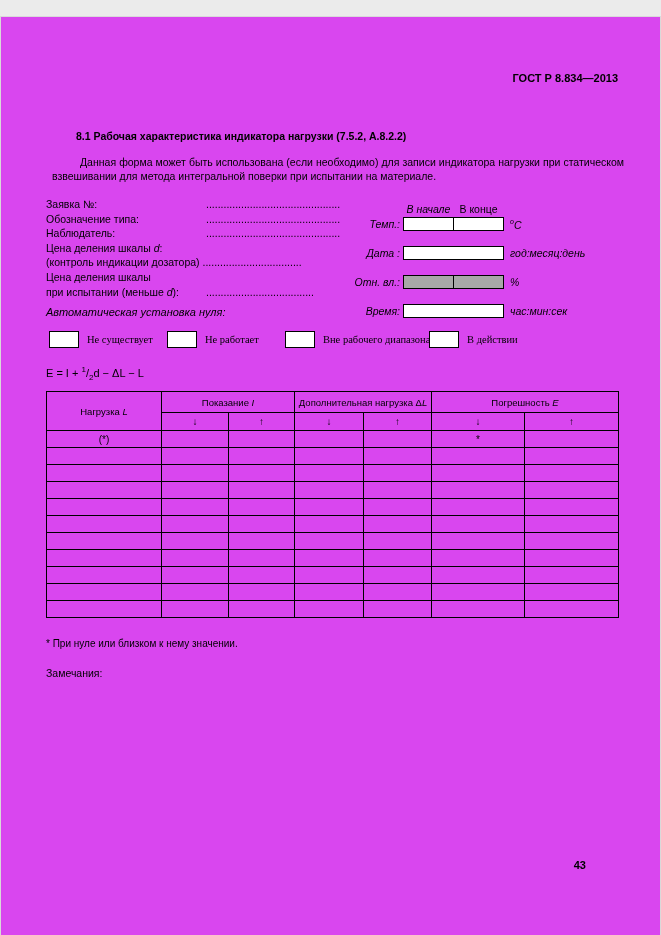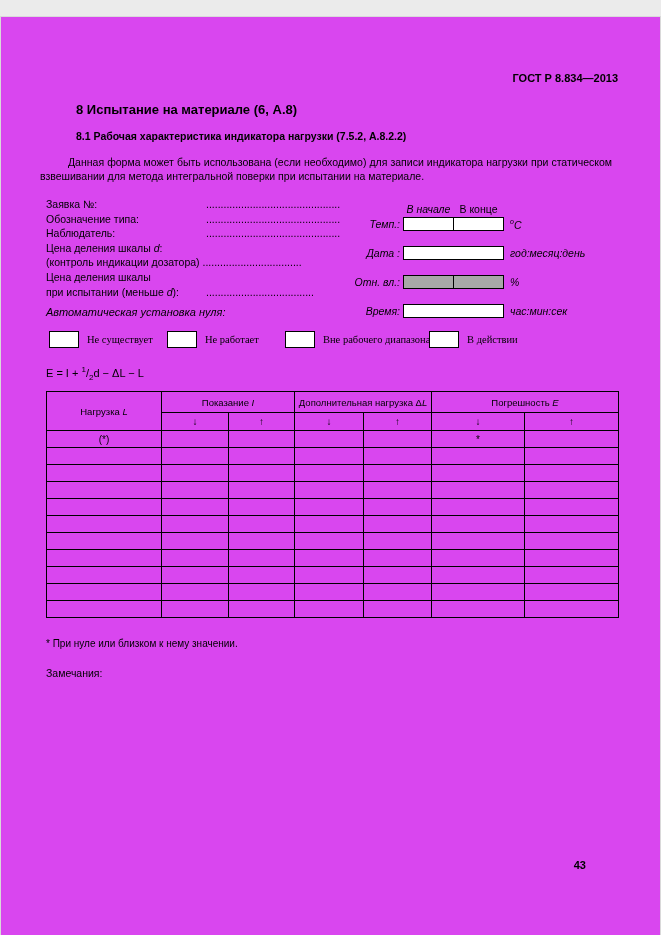--- a/index.html
+++ b/index.html
@@ -3,21 +3,21 @@
 <meta charset="utf-8">
 <style>
   *{margin:0;padding:0;box-sizing:border-box;}
   html,body{background:#ebebeb;}
   body{font-family:"Liberation Sans",sans-serif;}
   .page{position:relative;width:661px;height:935px;background:#d946ef;color:#000;margin:16px auto;overflow:hidden;border:1px solid #d9d9d9;}
   .abs{position:absolute;}
   .doc-number{top:55px;left:45px;width:572px;text-align:right;font-size:11px;font-weight:bold;}
   .section-title{top:85px;left:75px;font-size:13px;font-weight:bold;}
   .subsection-title{top:113px;left:75px;font-size:10.5px;font-weight:bold;}
-  .intro{top:139px;left:39px;width:572px;font-size:10.5px;line-height:1.3;text-align:justify;text-indent:28px;}
+  .intro{top:139px;left:51px;width:572px;font-size:10.5px;line-height:1.3;text-align:justify;text-indent:28px;}
   .form-block{top:181px;left:45px;width:320px;font-size:10.5px;}
   .form-row{position:relative;height:14.6px;white-space:nowrap;}
   .dots-abs{position:absolute;left:160px;top:0;}
   .var{font-style:italic;}
   .env{top:186px;left:345px;width:235px;font-size:10.5px;}
   .env-heads{position:relative;height:14px;}
   .env-heads .h1{position:absolute;left:57px;width:51px;text-align:center;font-style:italic;}
   .env-heads .h2{position:absolute;left:107px;width:51px;text-align:center;}
   .env-row{position:relative;height:30px;font-style:italic;}
   .env-row + .env-row{margin-top:-1px;}
@@ -43,21 +43,20 @@
   .remarks{top:650px;left:45px;font-size:10.5px;}
   .page-num{top:842px;left:45px;width:540px;text-align:right;font-size:11px;font-weight:bold;}
 </style>
 </head>
 <body>
 
 <div class="page">
 
   <div class="abs doc-number">ГОСТ Р 8.834—2013</div>
 
-  <div class="abs section-title">8  Испытание на материале (6, А.8)</div>
   <div class="abs subsection-title">8.1  Рабочая характеристика индикатора нагрузки (7.5.2, А.8.2.2)</div>
   <div class="abs intro">Данная форма может быть использована (если необходимо) для записи индикатора нагрузки при статическом взвешивании для метода интегральной поверки при испытании на материале.</div>
 
   <div class="abs form-block">
     <div class="form-row">
       <span>Заявка №:</span>
       <span class="dots-abs">..............................................</span>
     </div>
     <div class="form-row">
       <span>Обозначение типа:</span>

